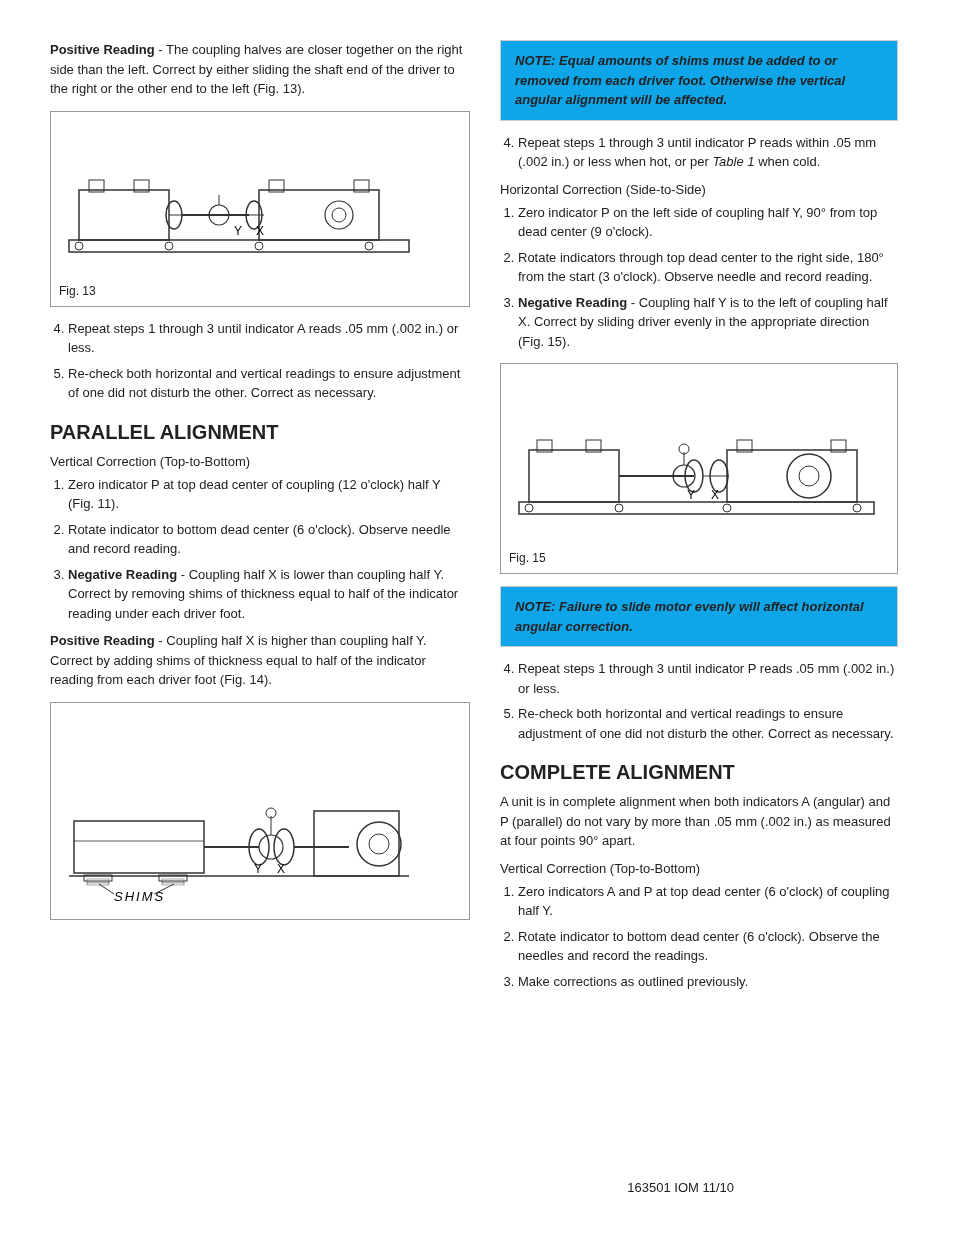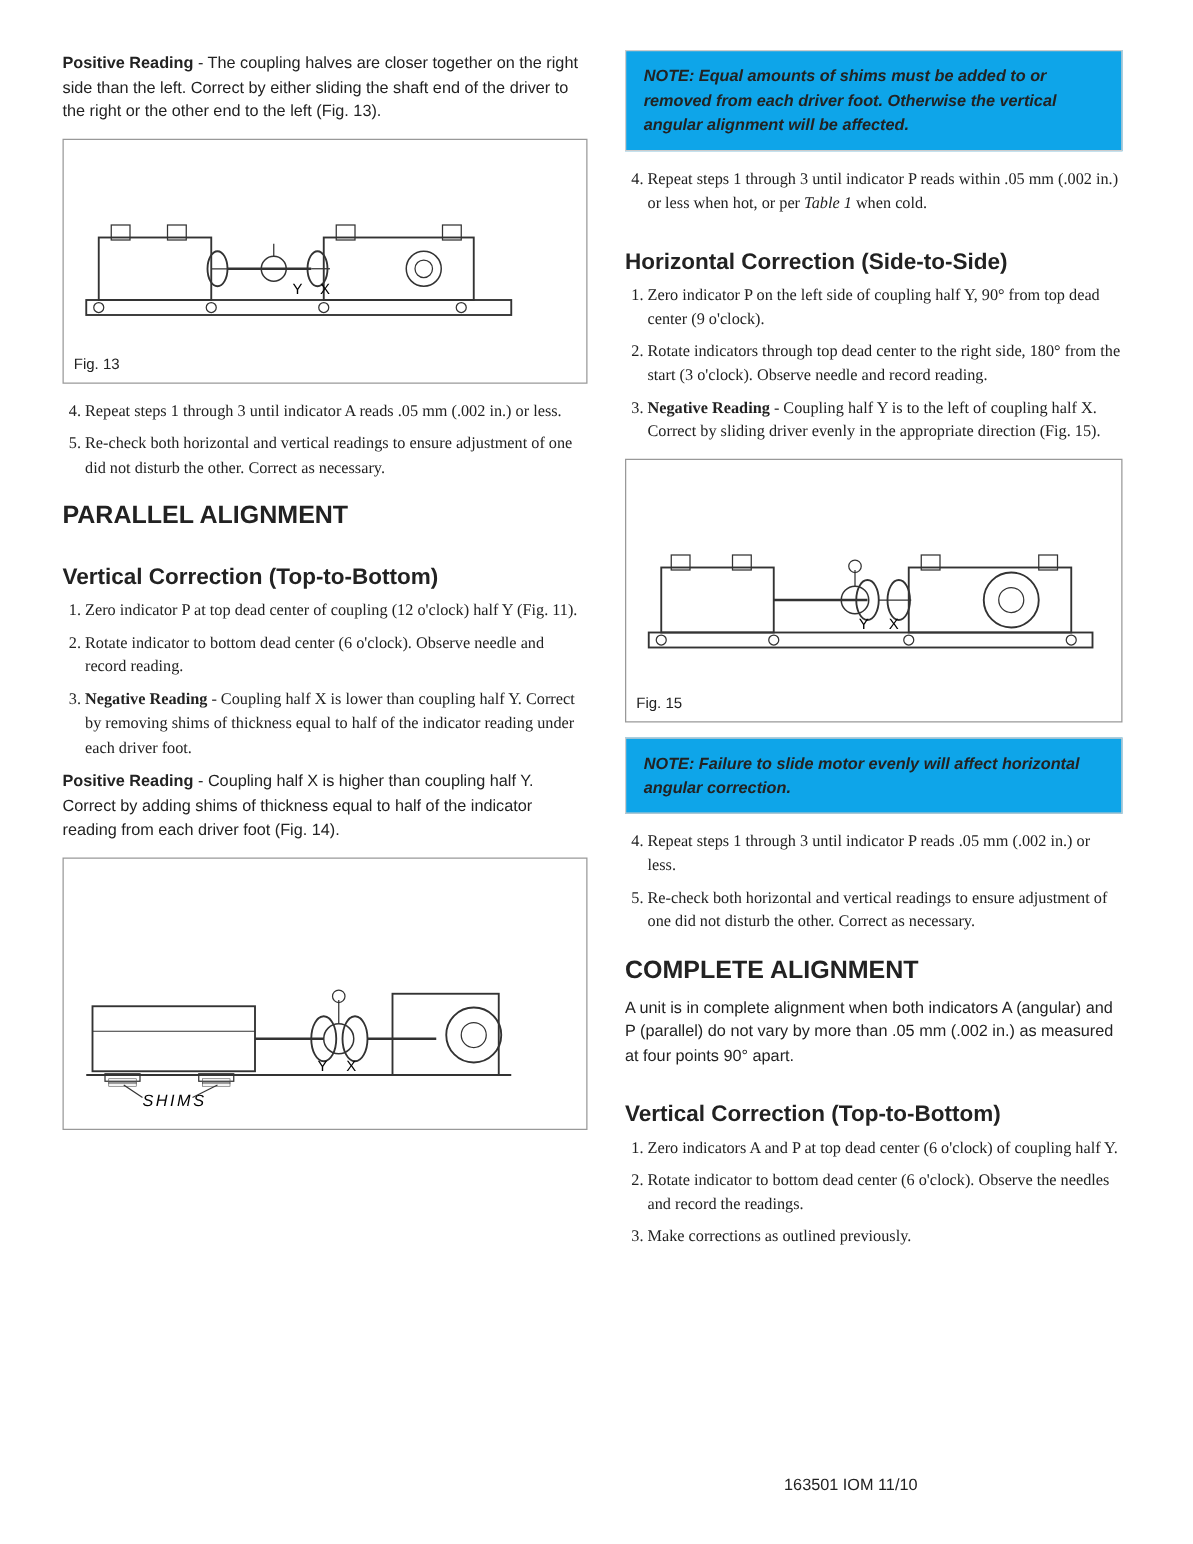--- a/index.html
+++ b/index.html
@@ -31,36 +31,36 @@
       flex: 1;
     }
 
     
     p { margin-bottom: 8px; line-height: 1.5; }
     .bold { font-weight: bold; }
     .italic { font-style: italic; }
 
     
     .num-list { margin-left: 18px; margin-bottom: 8px; }
-    .num-list li { margin-bottom: 6px; line-height: 1.5; list-style-type: decimal; font-family: Liberation Serif, serif; }
+    .num-list li { margin-bottom: 6px; line-height: 1.5; list-style-type: decimal; }
 
     
     .section-heading {
       font-size: 20px;
       font-weight: bold;
       margin-top: 18px;
       margin-bottom: 8px;
     }
 
     
     .sub-heading {
-      font-weight: bold;
-      margin-top: 27px;
+      font-weight: normal;
+      margin-top: 10px;
       margin-bottom: 6px;
-      font-size: 18px;
+      font-size: 13px;
     }
 
     
     .note-box {
       background: #0ea5e9;
       border: 1px solid #ccc;
       padding: 10px 14px;
       margin-bottom: 12px;
       font-style: italic;
       font-weight: bold;

